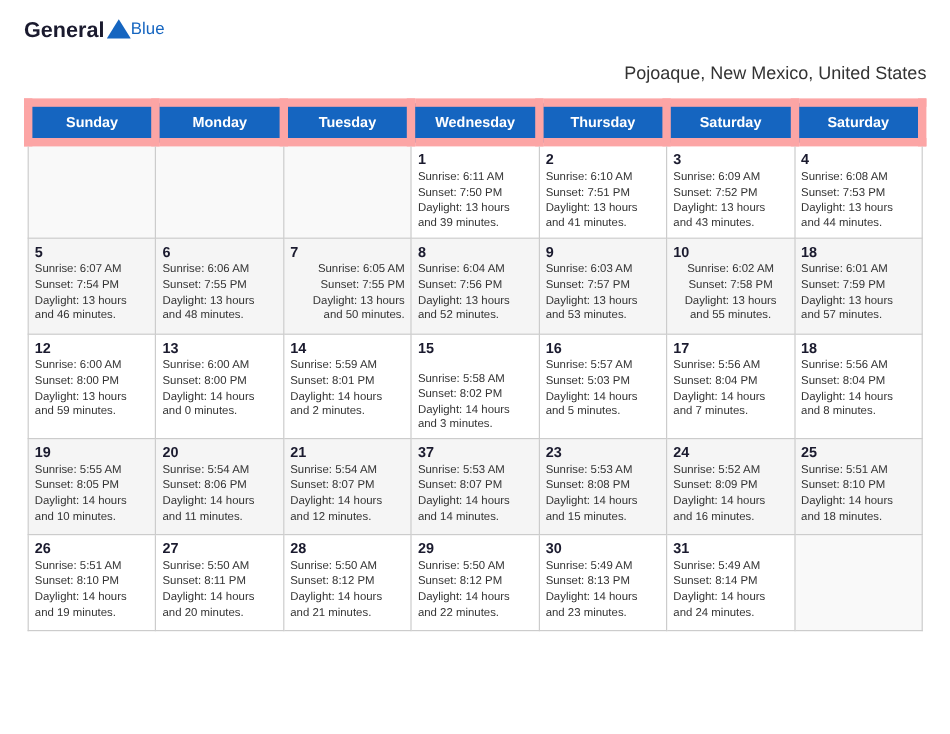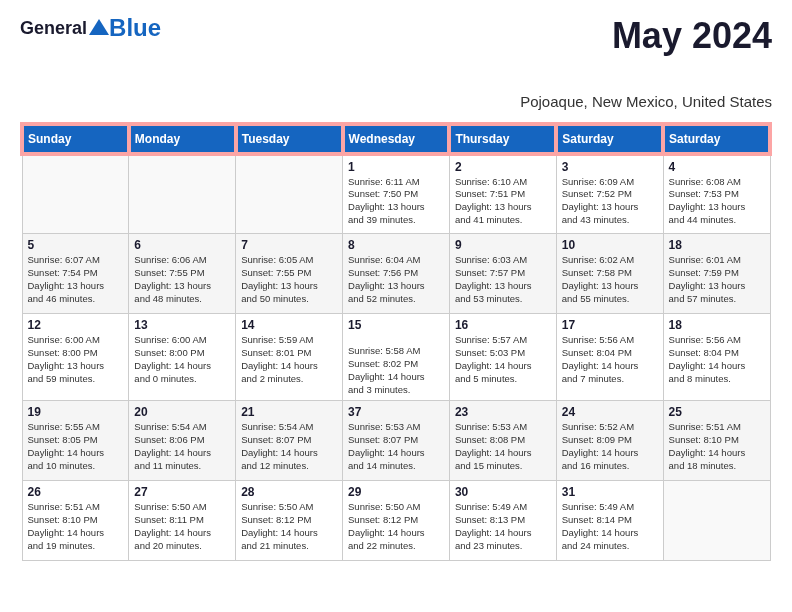--- a/index.html
+++ b/index.html
@@ -43,22 +43,22 @@
       width: 100%;
       border-collapse: collapse;
       table-layout: fixed;
     }
     thead tr th {
       background: #1565c0;
       color: #fff;
       font-size: 12px;
       font-weight: bold;
       padding: 6px 4px;
-      text-align: left;
-      border: 4px solid #fca5a5;
+      text-align: center;
+      border: 7px solid #fca5a5;
     }
     tbody tr td {
       border: 1px solid #ccc;
       vertical-align: top;
       padding: 4px 5px;
       font-size: 10px;
       color: #222;
       height: 80px;
       background: #fff;
     }
@@ -86,25 +86,24 @@
 
 <div class="header">
   <div class="logo">
     <div class="logo-line">
       <span style="font-size:18px;font-weight:bold;color:#1a1a2e;">General</span>
       <svg width="20" height="20" viewBox="0 0 20 20" style="margin-left:2px;margin-top:-2px;">
         <polygon points="10,2 20,18 0,18" fill="#1565c0"></polygon>
       </svg>
     </div>
     <div>
-      <span style="font-size:24px;font-weight:bold;color:#1565c0;">Blue</span>
+      <span style="font-size:14px;font-weight:normal;color:#1565c0;">Blue</span>
     </div>
   </div>
   <div class="title-block">
-    <div class="month-title">May 2024</div>
     <div class="location">Pojoaque, New Mexico, United States</div>
   </div>
 </div>
 
 <table>
   <thead>
     <tr>
     <th>Sunday</th>
         <th>Monday</th>
         <th>Tuesday</th>
@@ -158,42 +157,42 @@
         </td>
         <td>
           <span class="day-number">6</span>
           <div class="day-info" style="white-space: pre-line;">Sunrise: 6:06 AM
 Sunset: 7:55 PM
 Daylight: 13 hours
 and 48 minutes.</div>
         </td>
         <td>
           <span class="day-number">7</span>
-          <div class="day-info" style="white-space: pre-line;">Sunrise: 6:05 AM
+          <div class="day-info" style="white-space: pre-line; text-align: right;">Sunrise: 6:05 AM
 Sunset: 7:55 PM
 Daylight: 13 hours
 and 50 minutes.</div>
         </td>
         <td>
           <span class="day-number">8</span>
           <div class="day-info" style="white-space: pre-line;">Sunrise: 6:04 AM
 Sunset: 7:56 PM
 Daylight: 13 hours
 and 52 minutes.</div>
         </td>
         <td>
           <span class="day-number">9</span>
           <div class="day-info" style="white-space: pre-line;">Sunrise: 6:03 AM
 Sunset: 7:57 PM
 Daylight: 13 hours
 and 53 minutes.</div>
         </td>
         <td>
           <span class="day-number">10</span>
-          <div class="day-info" style="white-space: pre-line;">Sunrise: 6:02 AM
+          <div class="day-info" style="white-space: pre-line; text-align: center;">Sunrise: 6:02 AM
 Sunset: 7:58 PM
 Daylight: 13 hours
 and 55 minutes.</div>
         </td>
         <td>
           <span class="day-number">18</span>
           <div class="day-info" style="white-space: pre-line;">Sunrise: 6:01 AM
 Sunset: 7:59 PM
 Daylight: 13 hours
 and 57 minutes.</div>

